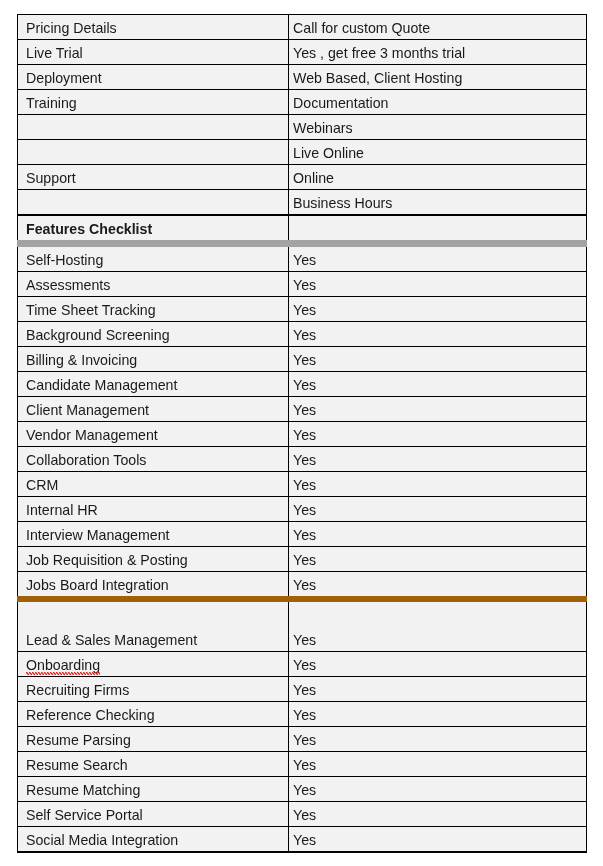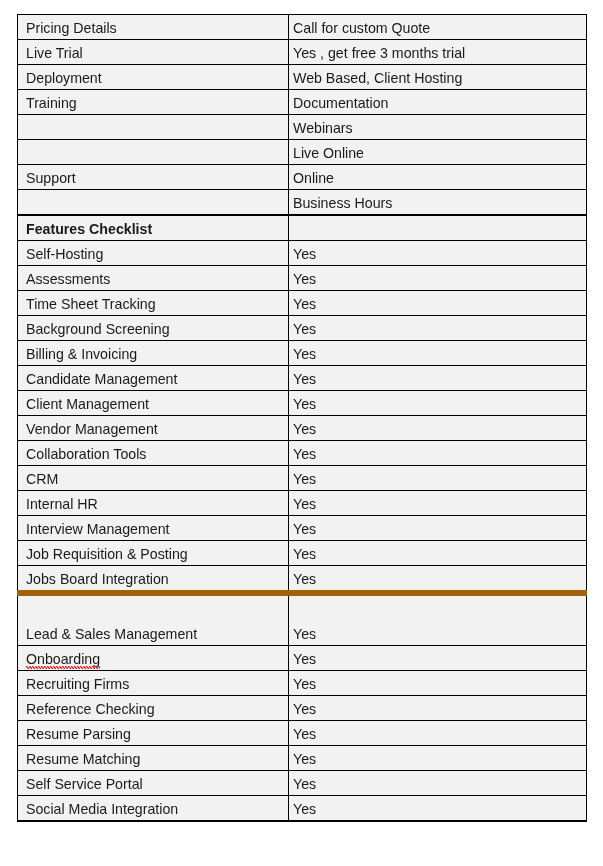--- a/index.html
+++ b/index.html
@@ -49,21 +49,21 @@
   table.cmp td.val {
     padding-left: 4px;
   }
 
   
   table.cmp tr.section td {
     font-weight: bold;
     border-top: 2px solid #000000;
   }
   table.cmp tr.after-section td {
-    border-top: 1px solid #a3a3a3;
+    border-top: 7px solid #a3a3a3;
     margin-top: 24px;
   }
 
   
   table.cmp tr.tall td {
     height: 44px;
     border-top: 6px solid #a16207;
   }
 
   
@@ -207,20 +207,24 @@
         </tr>
         <tr>
           <td class="label">Reference Checking</td>
           <td class="val">Yes</td>
         </tr>
         <tr>
           <td class="label">Resume Parsing</td>
           <td class="val">Yes</td>
         </tr>
         <tr>
+          <td class="label">Resume Search</td>
+          <td class="val">Yes</td>
+        </tr>
+        <tr>
           <td class="label">Resume Matching</td>
           <td class="val">Yes</td>
         </tr>
         <tr>
           <td class="label">Self Service Portal</td>
           <td class="val">Yes</td>
         </tr>
         <tr class="last">
           <td class="label">Social Media Integration</td>
           <td class="val">Yes</td>

